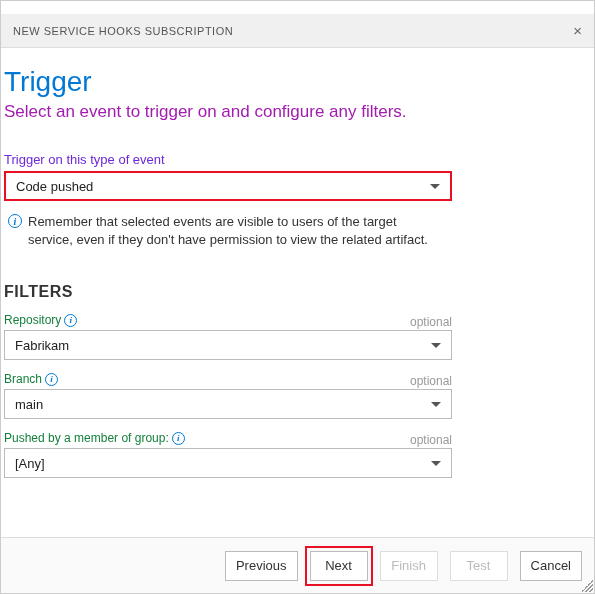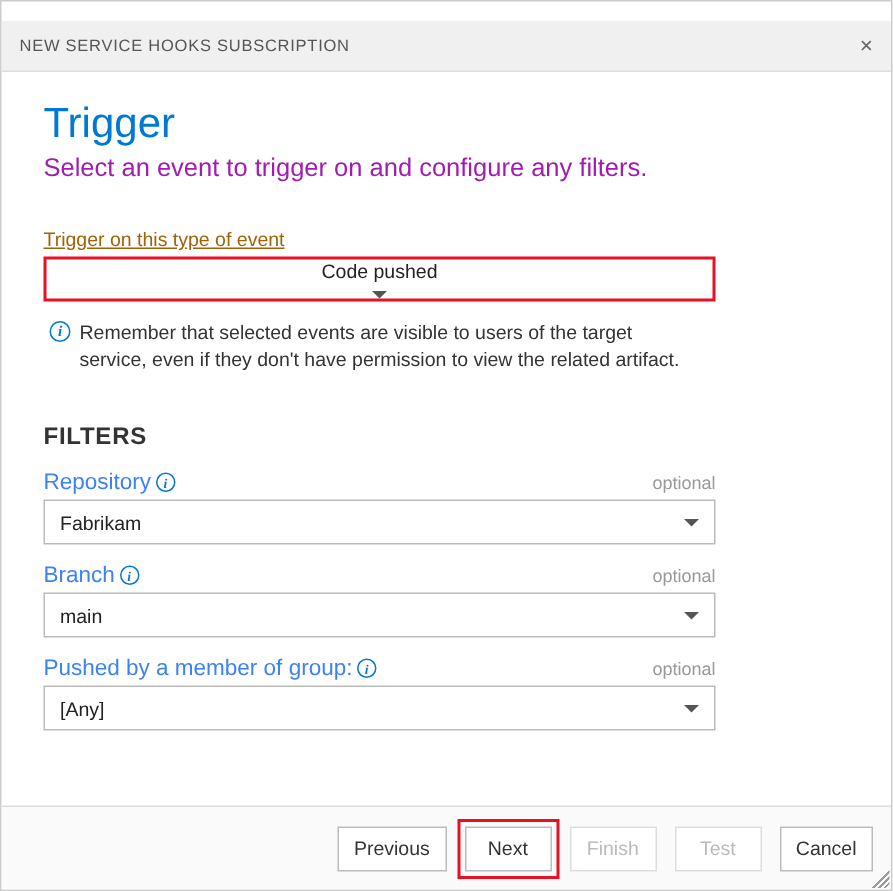--- a/index.html
+++ b/index.html
@@ -31,65 +31,63 @@
       letter-spacing: 0.5px;
       color: #555;
     }
     .close-icon {
       font-size: 15px;
       color: #666;
       cursor: pointer;
       font-family: Arial, sans-serif;
     }
     .content {
-      padding: 18px 14px 0 28px;
+      padding: 18px 14px 0 3px;
     }
     .page-title {
       font-size: 28px;
       font-weight: 300;
       color: #0078d4;
       margin-bottom: 4px;
     }
     .page-subtitle {
       font-size: 17px;
       color: #a21caf;
       margin-bottom: 30px;
     }
     .field-group {
       margin-bottom: 12px;
       position: relative;
     }
     .field-label {
       font-size: 13px;
-      color: #a16207;
+      color: #6d28d9;
       margin-bottom: 4px;
       display: flex;
       align-items: center;
-      text-decoration: underline;
     }
     .optional-tag {
       color: #999;
       font-size: 12px;
       position: absolute;
       right: 0;
       top: 2px;
     }
     .select-wrap {
       position: relative;
       border: 1px solid #bbb;
       background: #fff;
       height: 30px;
       display: flex;
       align-items: center;
       padding: 0 10px;
       cursor: pointer;
     }
     .select-wrap.highlighted {
       border: 2px solid #e81123;
-      flex-direction: column;
     }
     .select-value {
       flex: 1;
       font-size: 13px;
       color: #222;
     }
     .chevron-down {
       width: 0;
       height: 0;
       border-left: 5px solid transparent;
@@ -130,22 +128,22 @@
       margin-top: 34px;
       margin-bottom: 12px;
     }
     .filter-label-row {
       display: flex;
       align-items: center;
       margin-bottom: 3px;
       position: relative;
     }
     .filter-label {
-      font-size: 15px;
-      color: #3b82f6;
+      font-size: 12px;
+      color: #15803d;
     }
     .inline-info {
       width: 13px;
       height: 13px;
       border-radius: 50%;
       border: 1.5px solid #0078d4;
       color: #0078d4;
       font-size: 9px;
       font-weight: bold;
       display: inline-flex;

